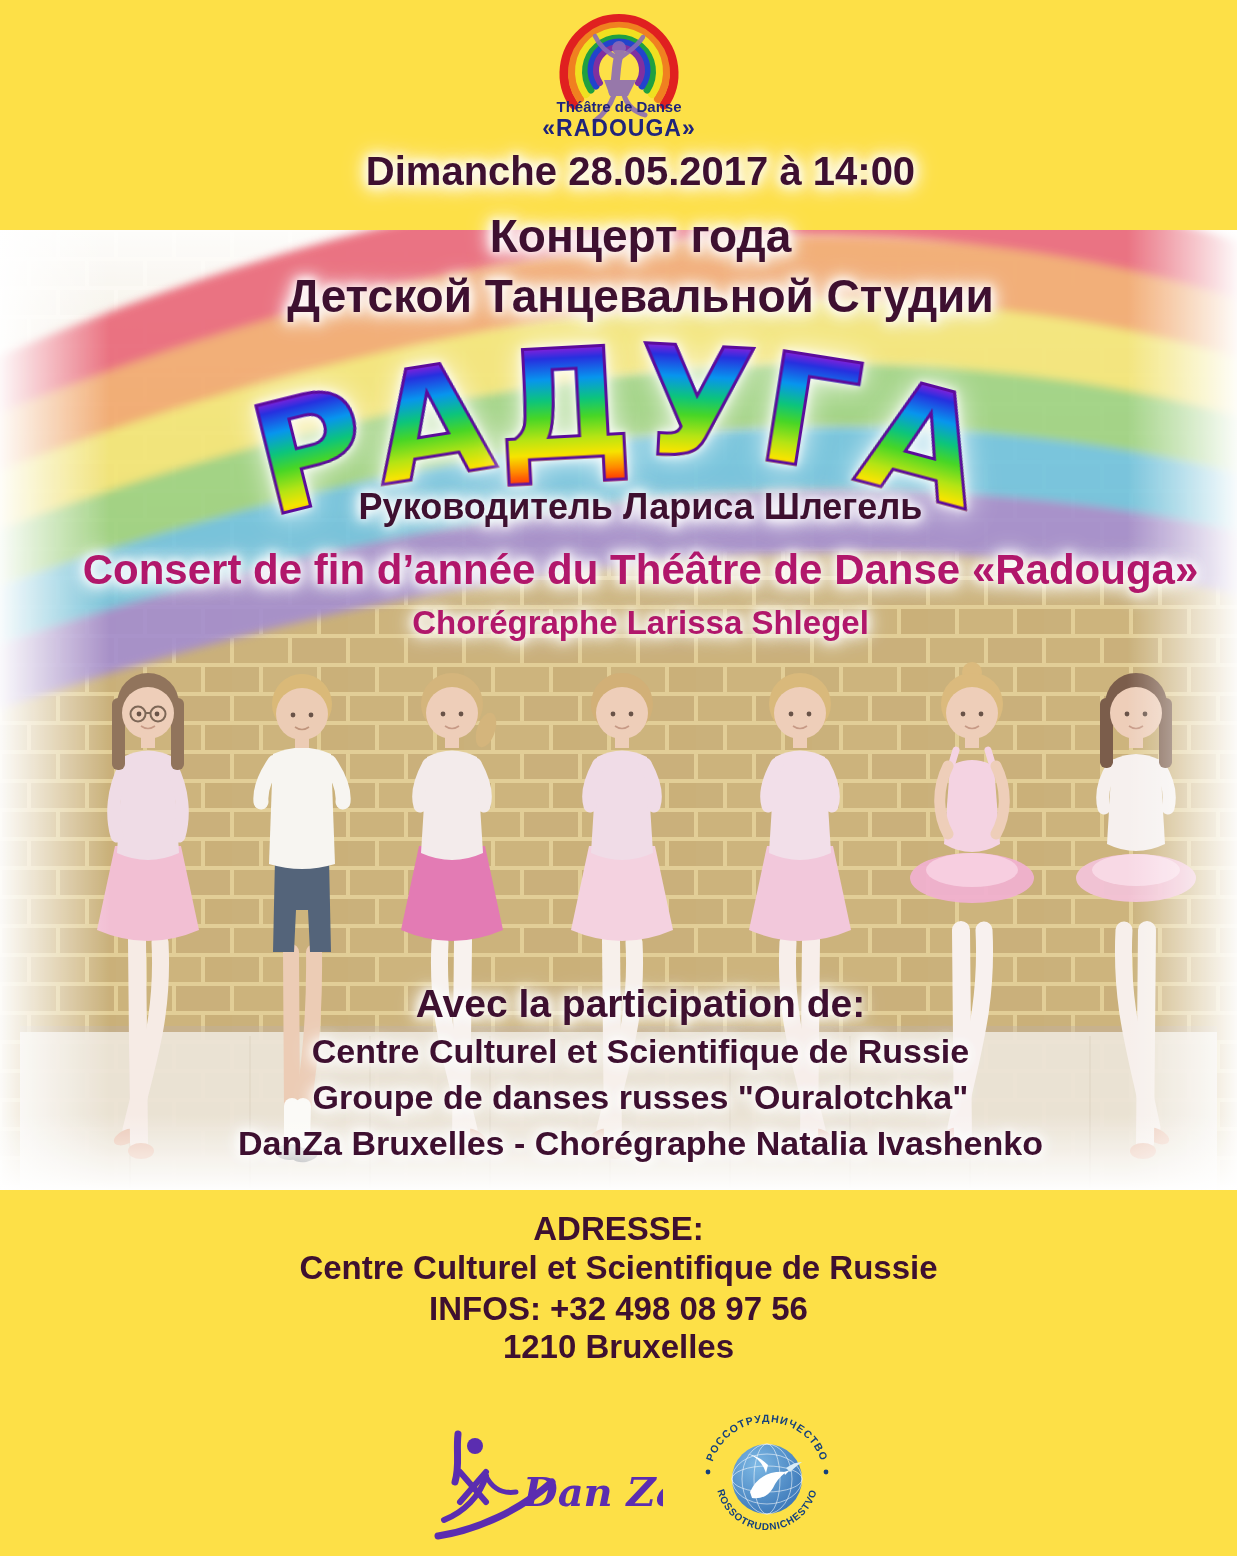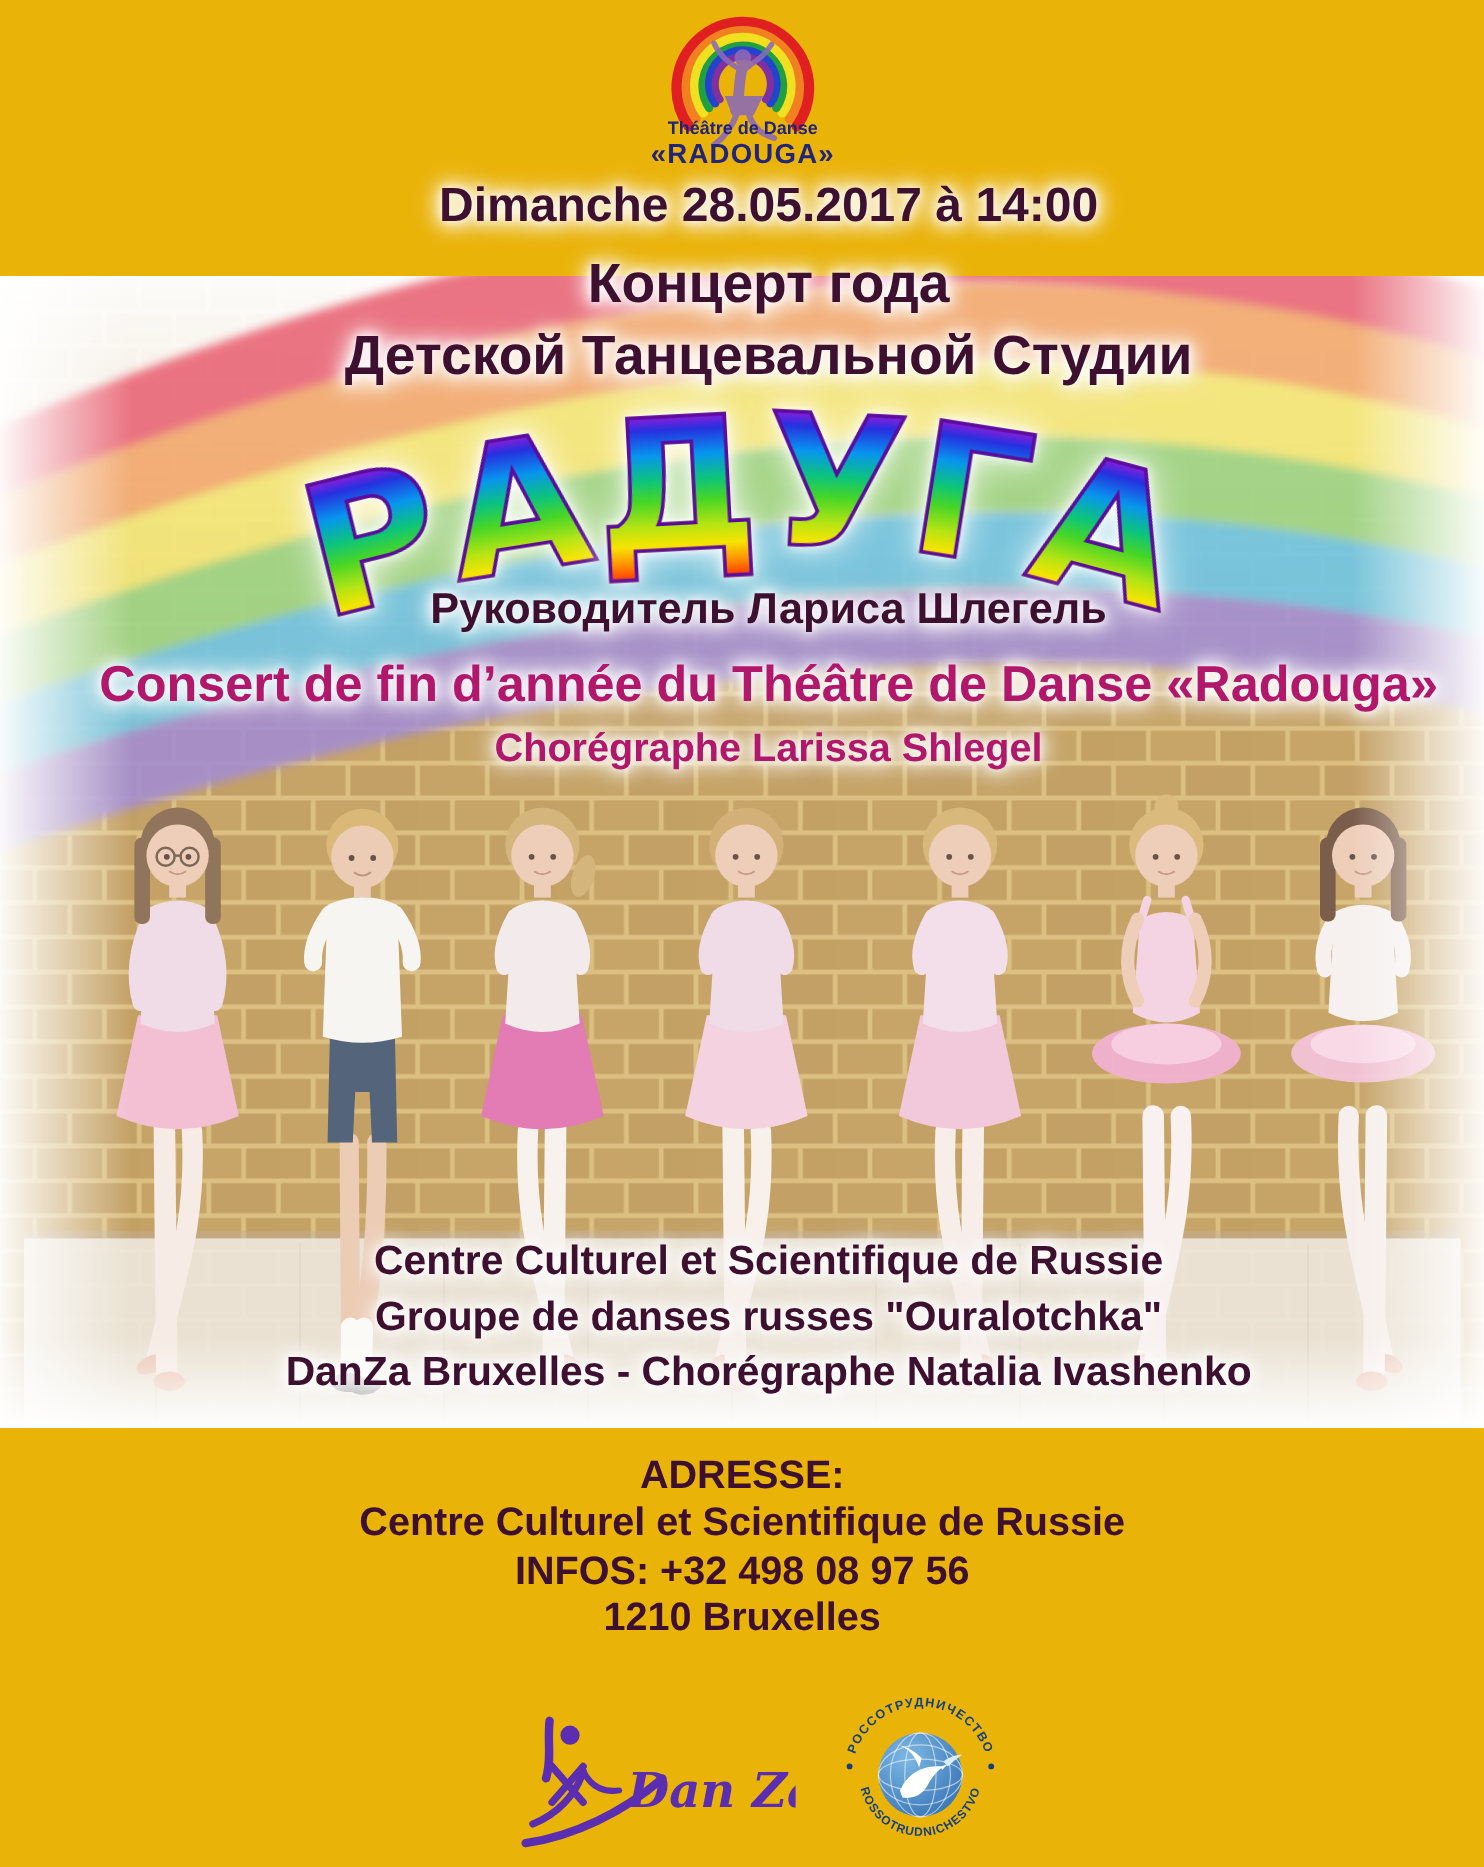--- a/index.html
+++ b/index.html
@@ -1,17 +1,17 @@
 <!DOCTYPE html>
 <html lang="fr"><head>
 <meta charset="utf-8">
 <style>
   html,body{margin:0;padding:0;}
   body{width:1237px;height:1556px;background:#ffffff;font-family:"Liberation Sans",sans-serif;}
-  .poster{position:relative;width:1237px;height:1556px;overflow:hidden;background:#eab308;}
+  .poster{position:relative;width:1237px;height:1556px;overflow:hidden;background:#fde047;}
   .abs{position:absolute;left:0;right:0;text-align:center;line-height:1.05;}
   .maroon{color:#3e1030;}
   .magenta{color:#b1176b;}
   .glow{text-shadow:0 0 8px #fff,0 0 16px #fff,0 0 26px #fff,0 2px 18px #fff;}
   .bold{font-weight:bold;margin-left:44px;}
 
   #mural{position:absolute;top:230px;left:0;width:1237px;height:960px;}
   #toplogo{position:absolute;top:6px;left:50%;transform:translateX(-50%);}
   #danzalogo{position:absolute;top:1424px;left:428px;}
   #rossologo{position:absolute;top:1412px;left:700px;}
@@ -279,20 +279,21 @@
     <span class="rletter">Д</span>
     <span class="rletter">У</span>
     <span class="rletter">Г</span>
     <span class="rletter">А</span>
   </div>
 
   <div class="abs dirru maroon bold glow">Руководитель Лариса Шлегель</div>
   <div class="abs frtitle magenta bold glow">Consert de fin d’année  du Théâtre de Danse «Radouga»</div>
   <div class="abs frchor magenta bold glow">Chorégraphe Larissa Shlegel</div>
 
+  <div class="abs part-head maroon bold glow">Avec la participation de:</div>
   <div class="abs part-1 maroon bold glow">Centre Culturel et Scientifique de Russie</div>
   <div class="abs part-2 maroon bold glow">Groupe de danses  russes  "Ouralotchka"</div>
   <div class="abs part-3 maroon bold glow">DanZa Bruxelles - Chorégraphe Natalia Ivashenko</div>
 
   <div class="abs addr addr-head maroon">ADRESSE:</div>
   <div class="abs addr addr-1 maroon">Centre Culturel et Scientifique de Russie</div>
   <div class="abs addr addr-3 maroon">1210 Bruxelles</div>
   <div class="abs addr addr-4 maroon">INFOS: +32 498 08 97 56</div>
 
   <svg id="danzalogo" width="235" height="125" viewBox="0 0 235 125" role="img">

